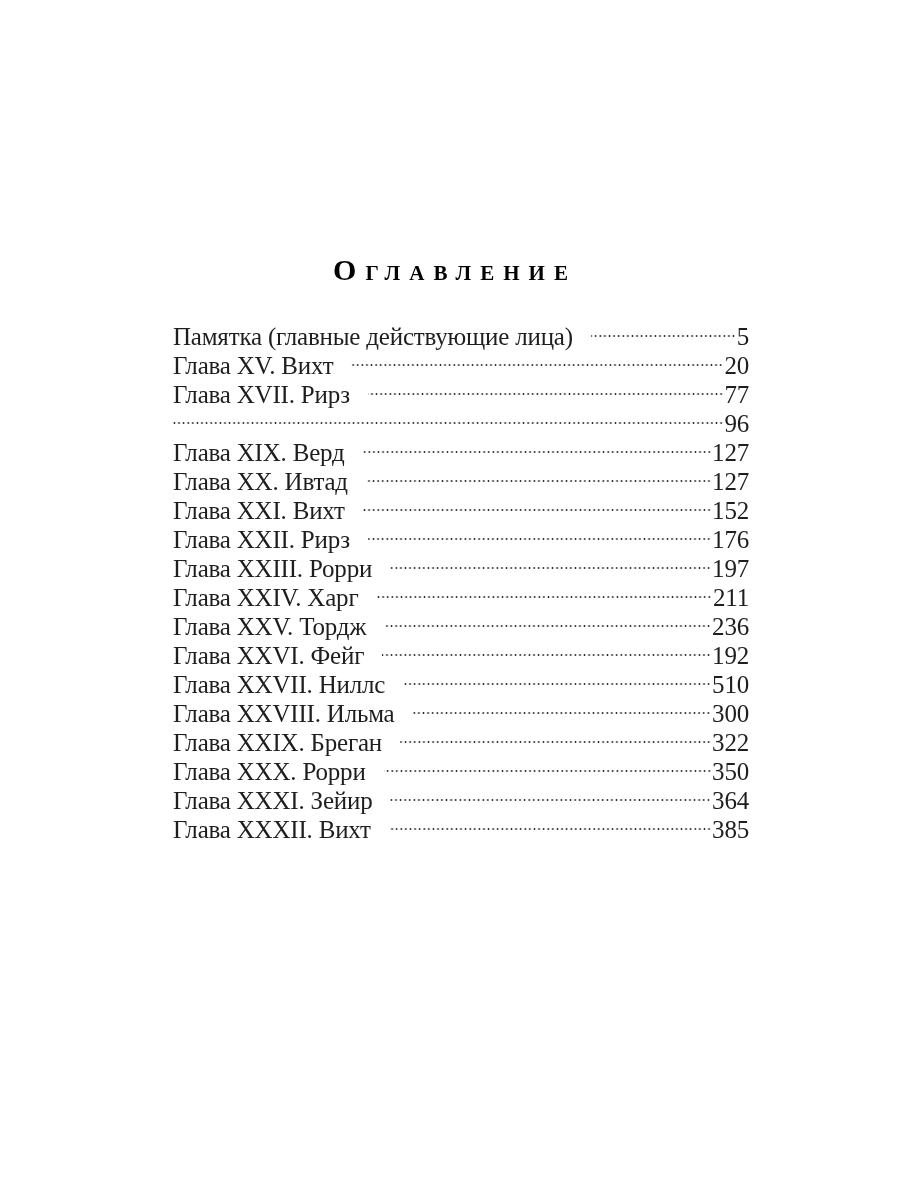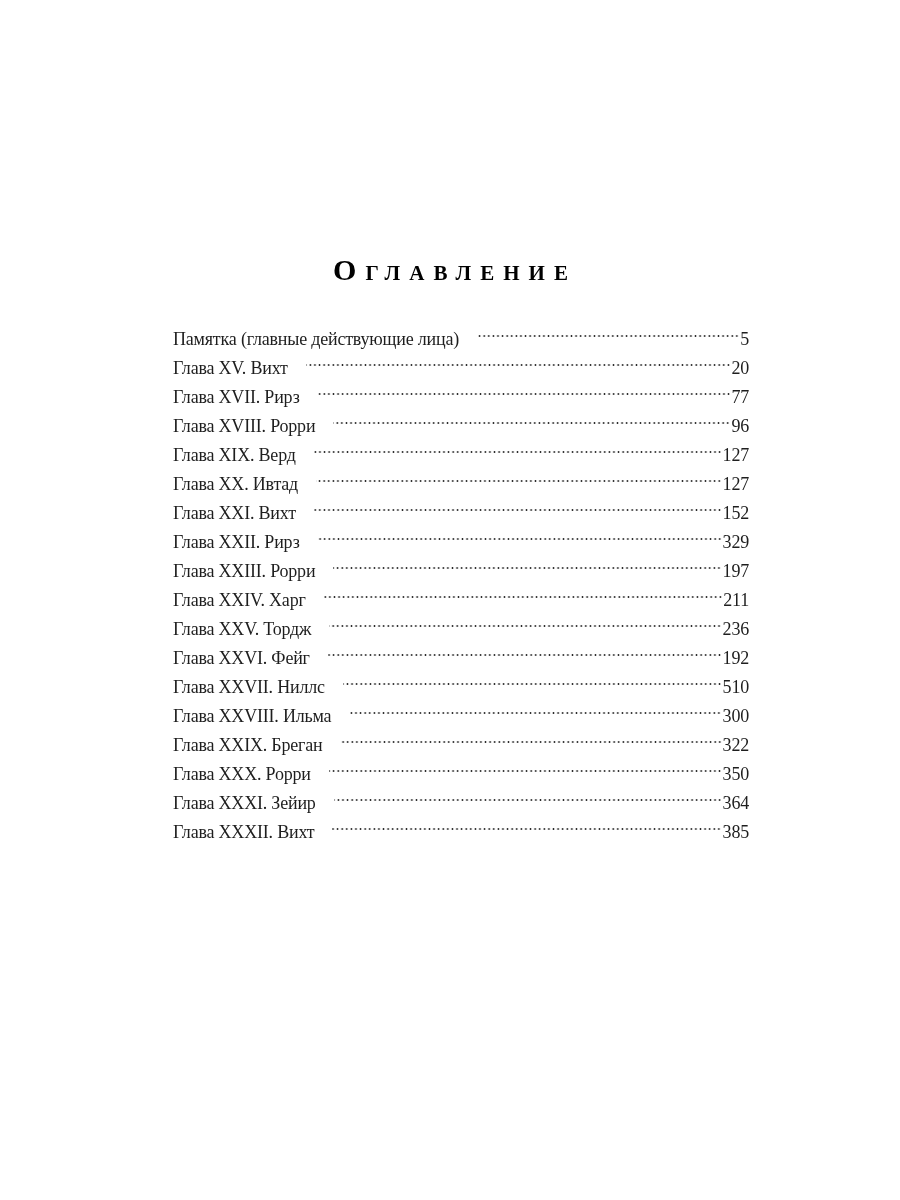--- a/index.html
+++ b/index.html
@@ -42,21 +42,21 @@
       width: 576px;
       margin: 0;
       padding: 0;
       list-style: none;
     }
     .toc-item {
       display: flex;
       align-items: baseline;
       height: 29px;
       line-height: 29px;
-      font-size: 18px;
+      font-size: 25px;
       white-space: nowrap;
     }
     .toc-label {
       flex: 0 0 auto;
       padding-right: 18px;
       letter-spacing: -0.2px;
     }
     .toc-dots {
       flex: 1 1 auto;
       overflow: hidden;
@@ -96,21 +96,20 @@
         <span class="toc-label">Глава XV. Вихт</span>
         <span class="toc-dots"></span>
         <span class="toc-page">20</span>
       </li>
     <li class="toc-item">
         <span class="toc-label">Глава XVII. Рирз</span>
         <span class="toc-dots"></span>
         <span class="toc-page">77</span>
       </li>
     <li class="toc-item">
-        <span class="toc-label">Глава XVIII. Рорри</span>
         <span class="toc-dots"></span>
         <span class="toc-page">96</span>
       </li>
     <li class="toc-item">
         <span class="toc-label">Глава XIX. Верд</span>
         <span class="toc-dots"></span>
         <span class="toc-page">127</span>
       </li>
     <li class="toc-item">
         <span class="toc-label">Глава XX. Ивтад</span>
@@ -118,21 +117,21 @@
         <span class="toc-page">127</span>
       </li>
     <li class="toc-item">
         <span class="toc-label">Глава XXI. Вихт</span>
         <span class="toc-dots"></span>
         <span class="toc-page">152</span>
       </li>
     <li class="toc-item">
         <span class="toc-label">Глава XXII. Рирз</span>
         <span class="toc-dots"></span>
-        <span class="toc-page">329</span>
+        <span class="toc-page">176</span>
       </li>
     <li class="toc-item">
         <span class="toc-label">Глава XXIII. Рорри</span>
         <span class="toc-dots"></span>
         <span class="toc-page">197</span>
       </li>
     <li class="toc-item">
         <span class="toc-label">Глава XXIV. Харг</span>
         <span class="toc-dots"></span>
         <span class="toc-page">211</span>

